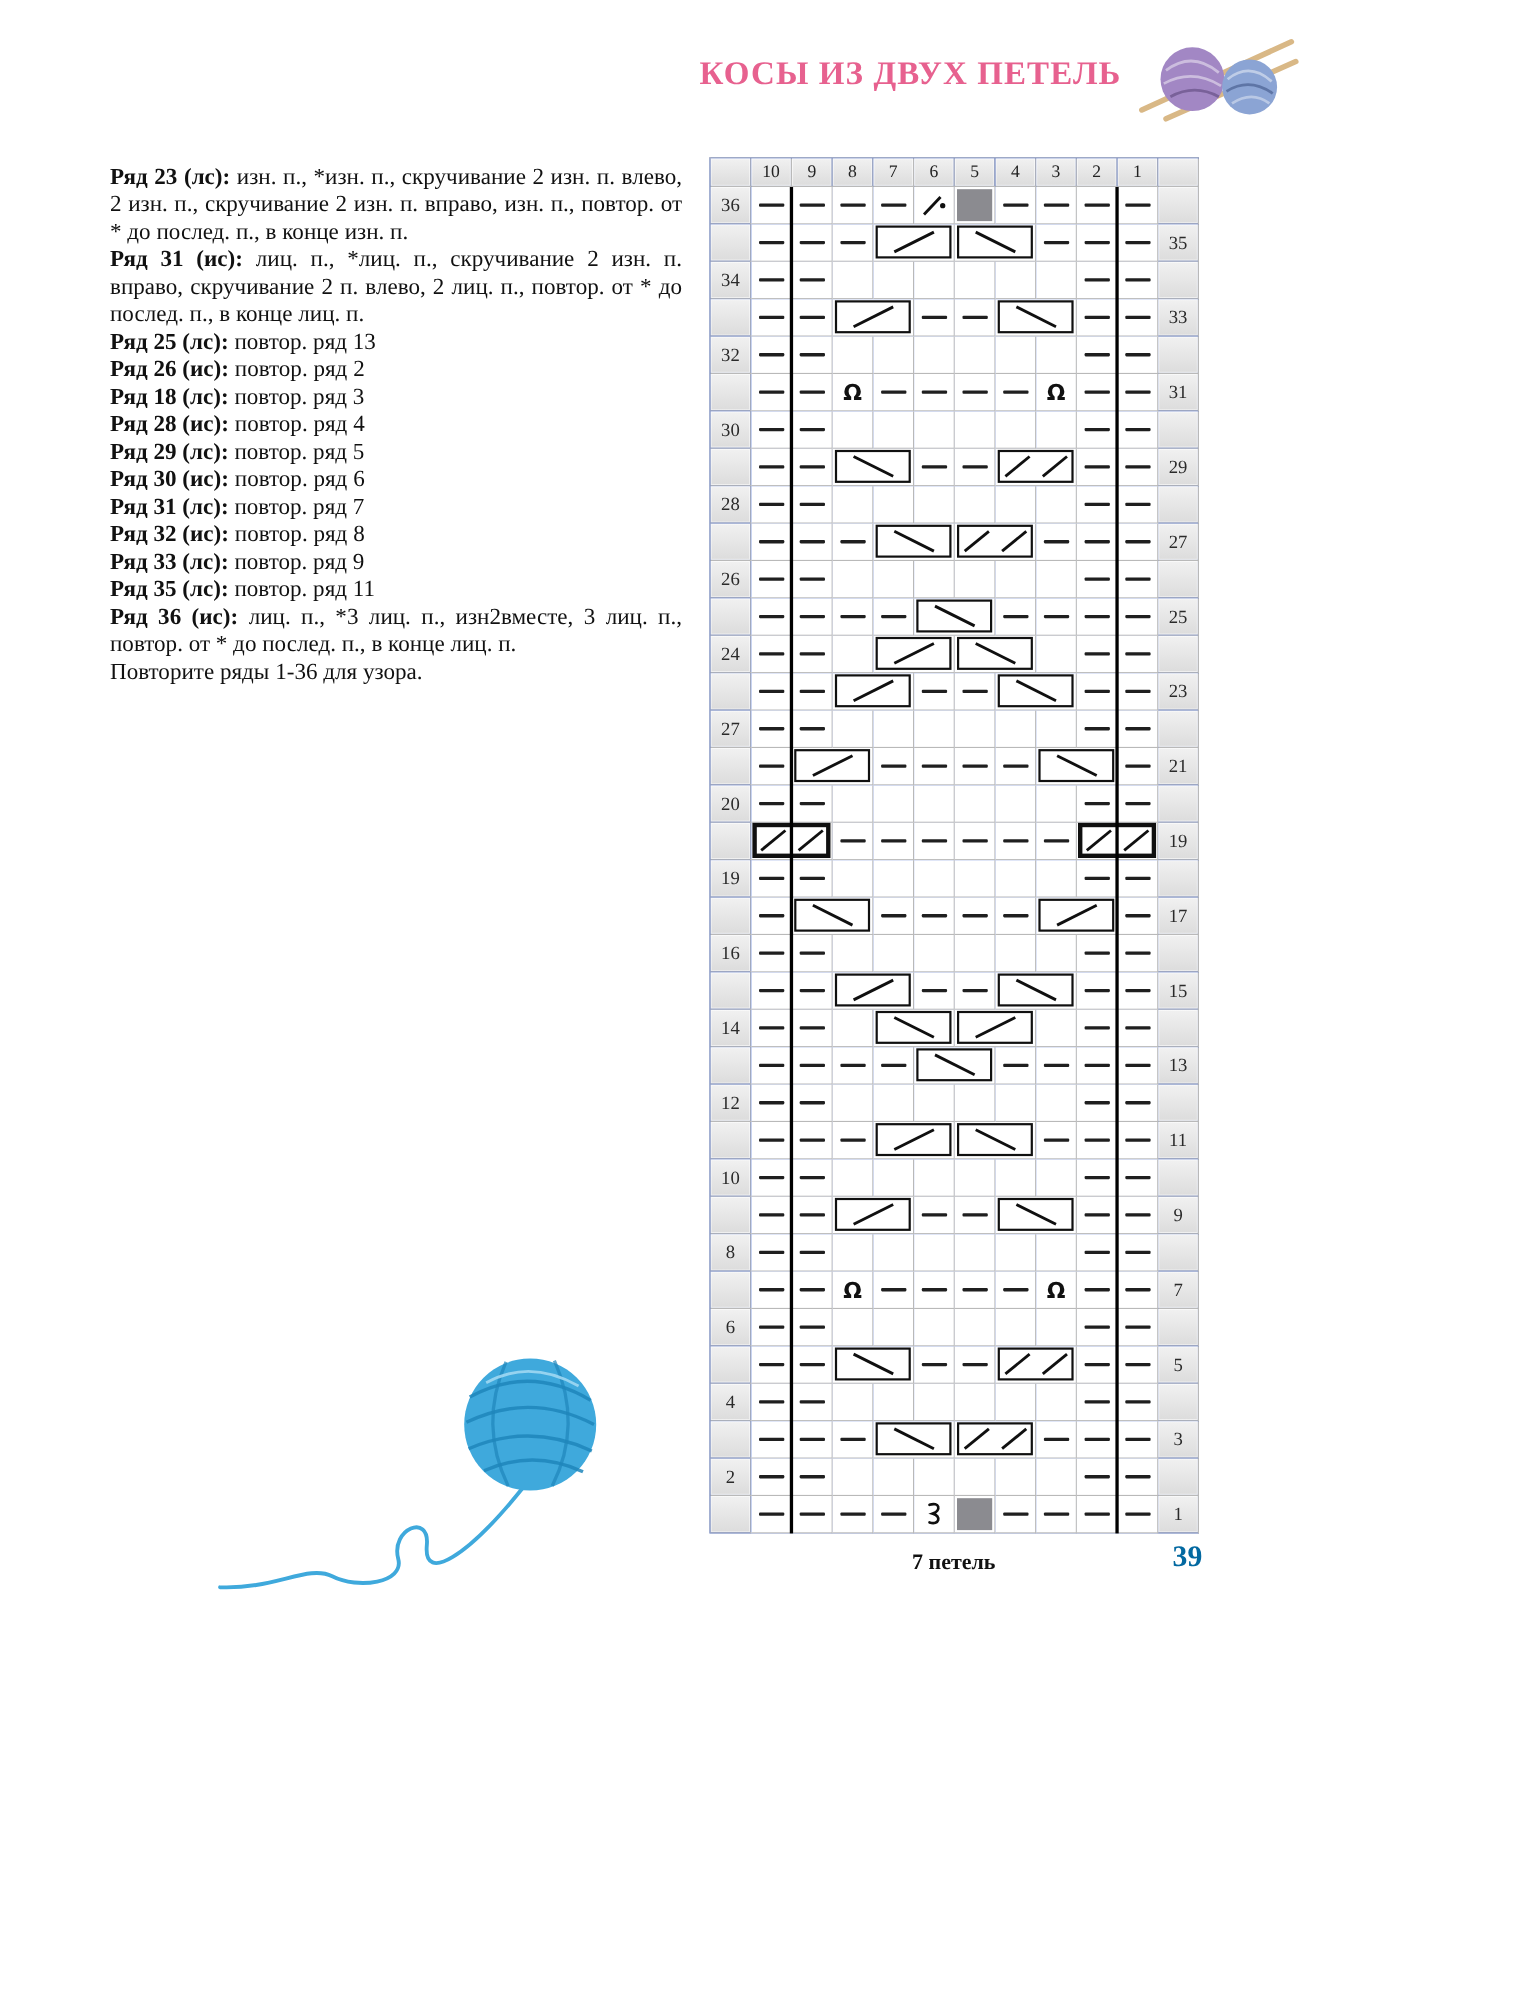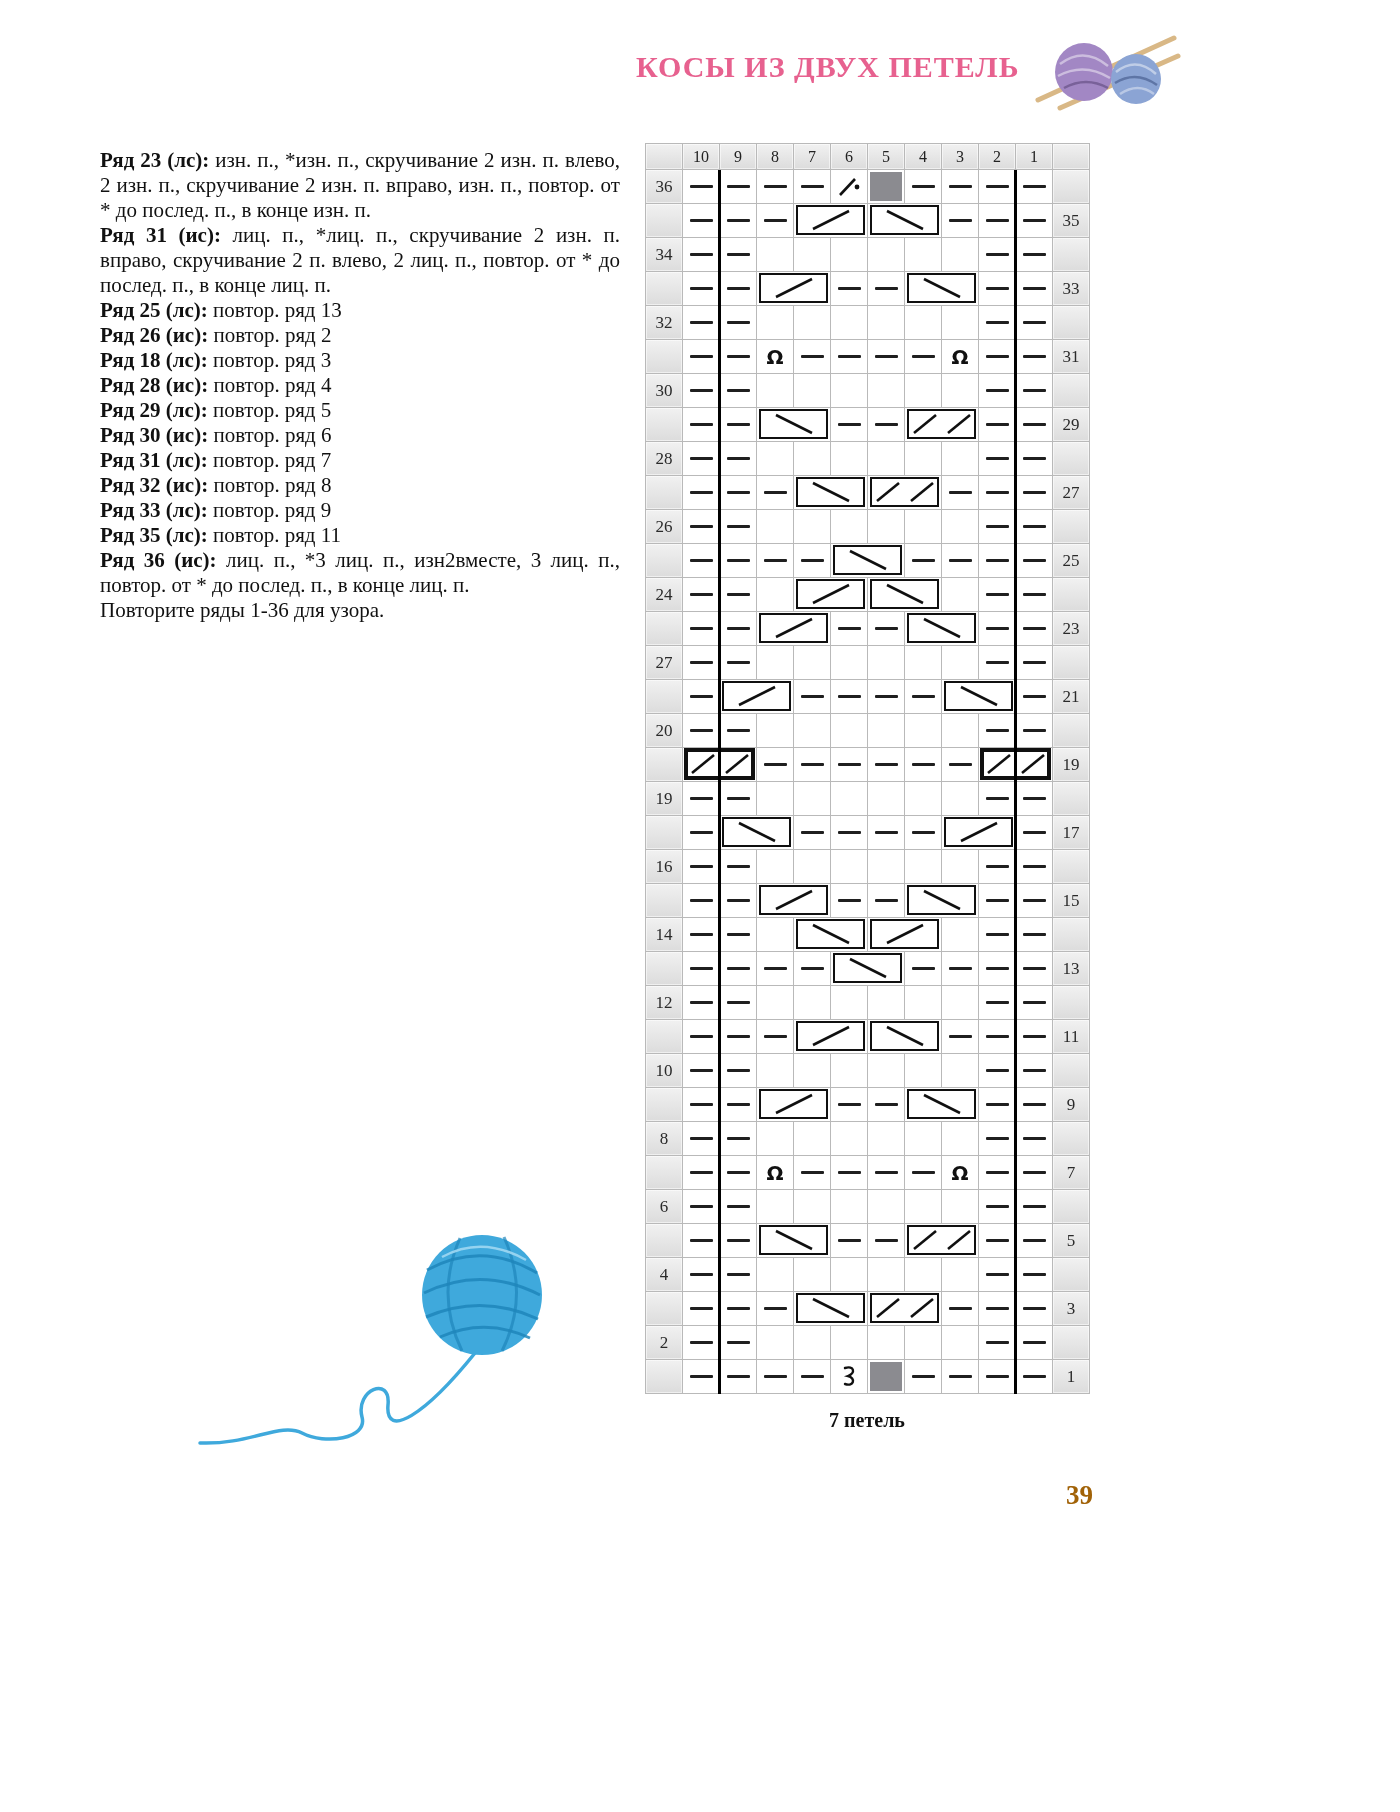--- a/index.html
+++ b/index.html
@@ -49,21 +49,21 @@
     position:absolute; inset:1px 2px 2px 2px;
     border:2.5px solid #101010; background:#ffffff;
     display:flex; align-items:center; justify-content:center;
   }
   .twbold .twbox { border-width:4px; inset:0px 1px 1px 1px; }
   .repeat-line { position:absolute; top:27px; width:3px; height:1224px; background:#000; z-index:4; }
   .chart-footer {
     position:absolute; left:74px; top:1266px; width:296px;
     text-align:center; font-size:20px; color:#111;font-weight:bold;
   }
-  .pagenum { position:absolute; left:1066px; top:1480px; font-size:27px; font-weight:bold; color:#a16207; }
+  .pagenum { position:absolute; left:1066px; top:1400px; font-size:27px; font-weight:bold; color:#0369a1; }
   .decor-topright { position:absolute; left:1022px; top:20px; }
   .decor-ball { position:absolute; left:130px; top:1205px; }
 </style>
 </head>
 <body>
 
 <div class="page">
 
   <div class="title">КОСЫ ИЗ ДВУХ ПЕТЕЛЬ</div>
 

